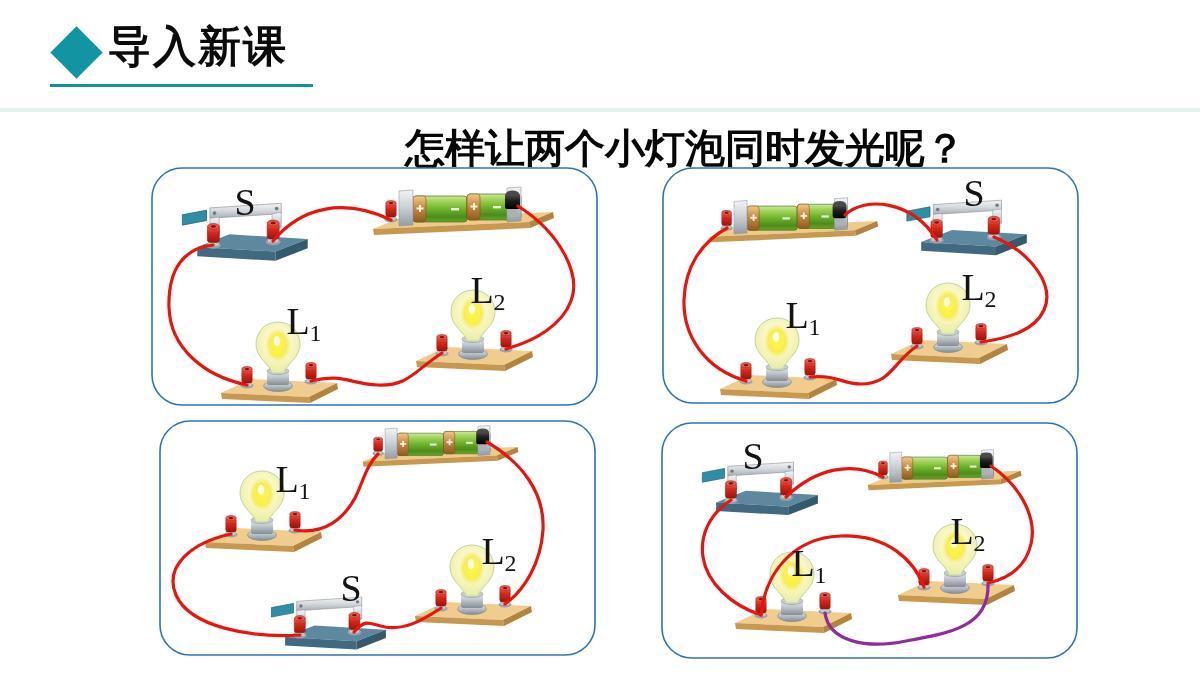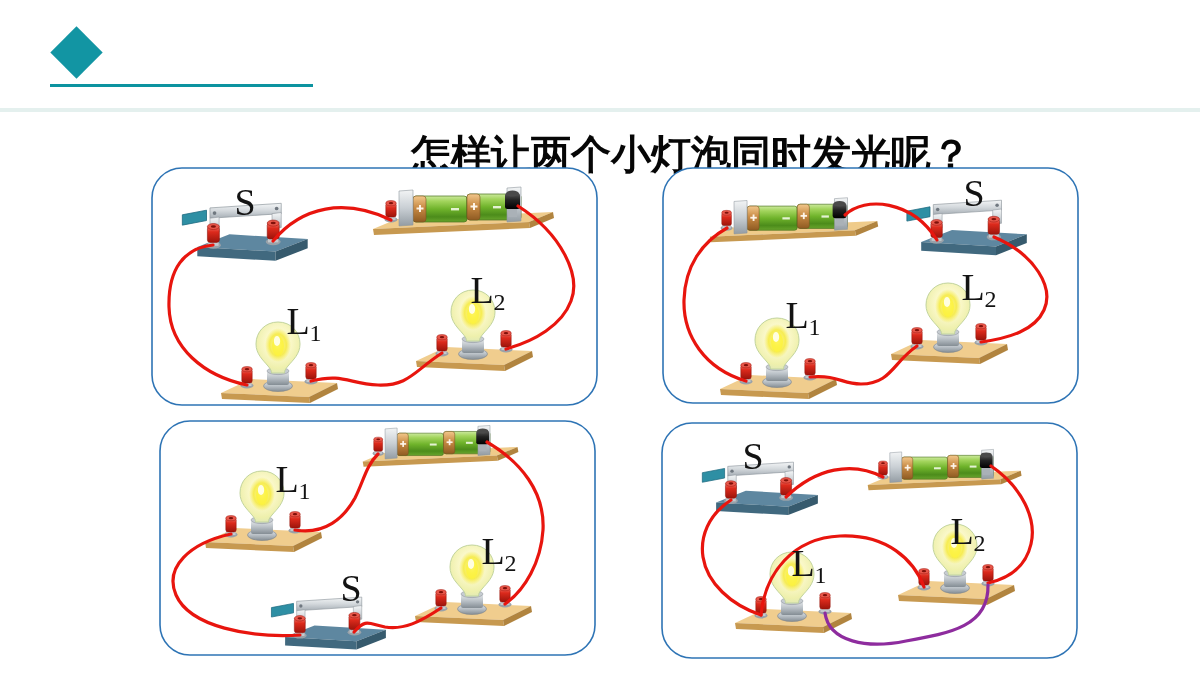--- a/index.html
+++ b/index.html
@@ -13,38 +13,39 @@
     position:absolute;left:58px;top:34px;width:37px;height:37px;
     background:#1295A3;transform:rotate(45deg);
   }
   .title{
     position:absolute;left:108px;top:18px;margin:0;
     font-size:43px;font-weight:700;color:#0b0b0b;letter-spacing:2px;white-space:nowrap;
   }
   .title-underline{position:absolute;left:50px;top:84px;width:263px;height:3px;background:#0C93A0;}
   .divider-band{position:absolute;left:0;top:108px;width:1200px;height:4px;background:#E4F0EE;}
   .question{
-    position:absolute;left:403px;top:119px;margin:8px;
+    position:absolute;left:403px;top:119px;margin:2px;
     font-size:40px;font-weight:600;color:#060606;white-space:nowrap;
   }
   .stage{position:absolute;left:0;top:0;}
   .panel{fill:#ffffff;stroke:#2E74B5;stroke-width:1.6px;}
   .wire{fill:none;stroke:#E8150E;stroke-width:3.2px;stroke-linecap:round;}
   .wire-purple{fill:none;stroke:#8E2C9E;stroke-width:3.2px;stroke-linecap:round;}
   .lbl{
     font-family:"Liberation Serif","DejaVu Serif",serif;
     font-size:38px;fill:#131313;text-anchor:middle;
   }
   .sub{font-size:24px;}
 </style>
 </head>
 <body>
 
 <div class="header">
   <div class="diamond"></div>
+  <h1 class="title">导入新课</h1>
   <div class="title-underline"></div>
 </div>
 <div class="divider-band"></div>
 <div class="question">怎样让两个小灯泡同时发光呢？</div>
 
 <svg class="stage" width="1200" height="675" viewBox="0 0 1200 675" xmlns="http://www.w3.org/2000/svg">
   <defs>
     <linearGradient id="gGreen" x1="0" y1="0" x2="0" y2="1">
       <stop offset="0" stop-color="#CBE99C"></stop>
         <stop offset="0.2" stop-color="#A2D45C"></stop>

